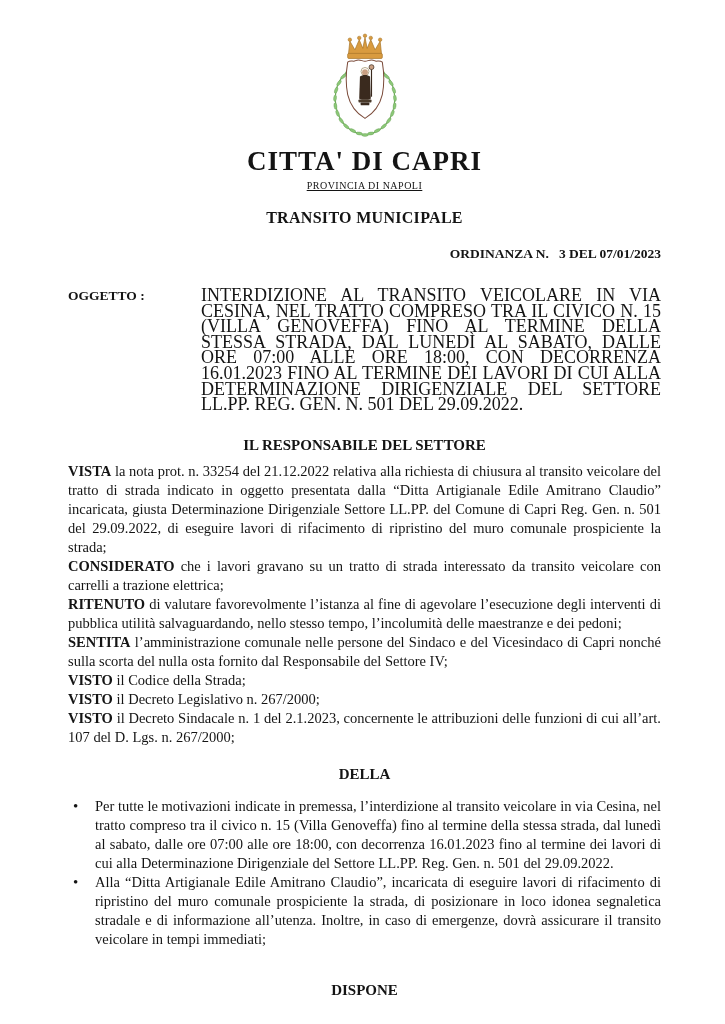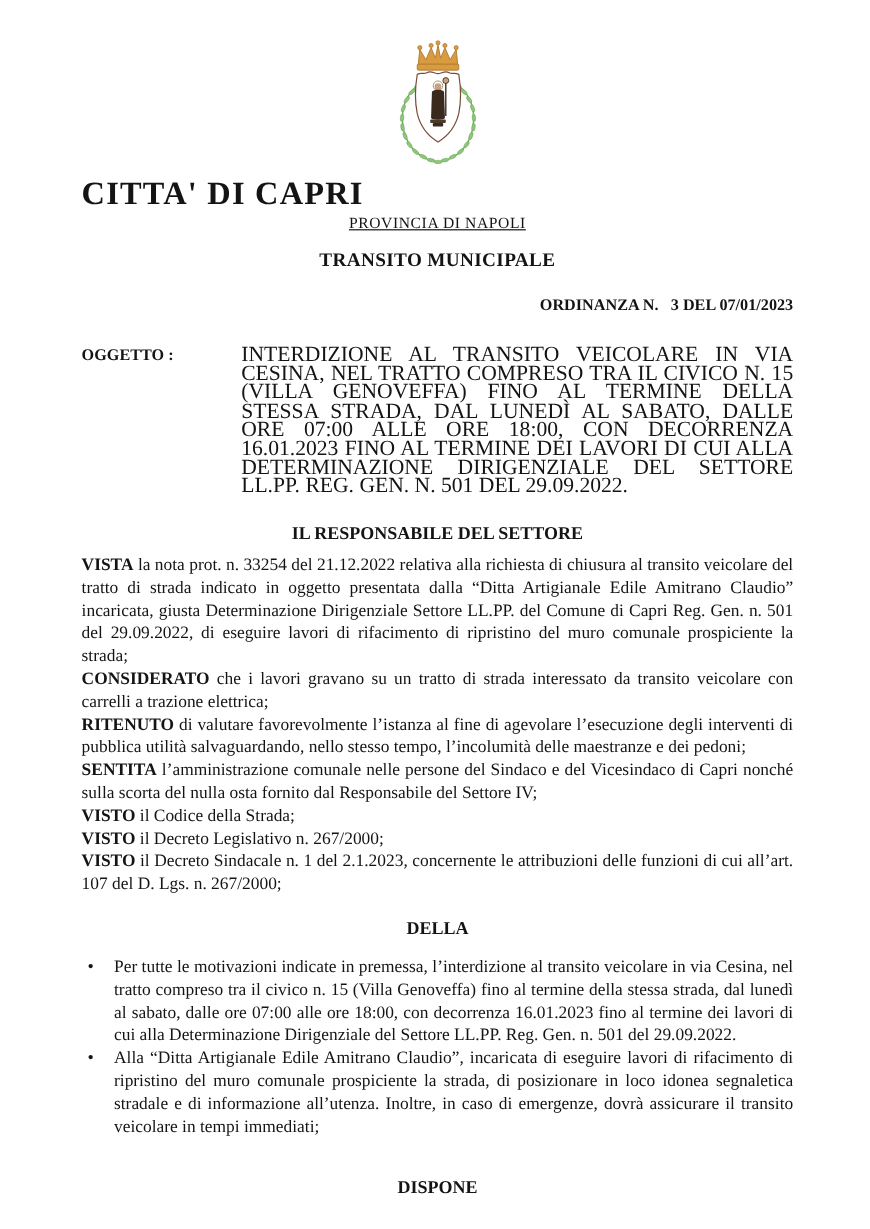--- a/index.html
+++ b/index.html
@@ -9,25 +9,25 @@
     font-family: "Liberation Serif", "DejaVu Serif", serif;
     color: #141414;
     overflow: hidden;
   }
   .page { padding: 26px 64px 0 68px; box-sizing: border-box; width: 725px; height: 1024px; }
 
   .crest-wrap { text-align: center; height: 116px; margin-bottom: 2px; }
   .crest-wrap svg { display: inline-block; }
 
   .city-title {
-    text-align: left; font-weight: bold; font-size: 27px;
+    text-align: center; font-weight: bold; font-size: 27px;
     letter-spacing: 1px; line-height: 30px; margin-top: 4px;
   }
   .province-subtitle {
-    text-align: center; font-size: 13px; line-height: 16px;
+    text-align: center; font-size: 10px; line-height: 16px;
     text-decoration: underline; letter-spacing: 0.5px; margin-top: 2px;
   }
   .department-title {
     text-align: center; font-weight: bold; font-size: 16px;
     line-height: 19px; margin-top: 14px; letter-spacing: 0.3px;
   }
   .ordinance-line {
     text-align: right; font-weight: bold; font-size: 13.5px;
     margin-top: 19px; white-space: pre-wrap;
   }

